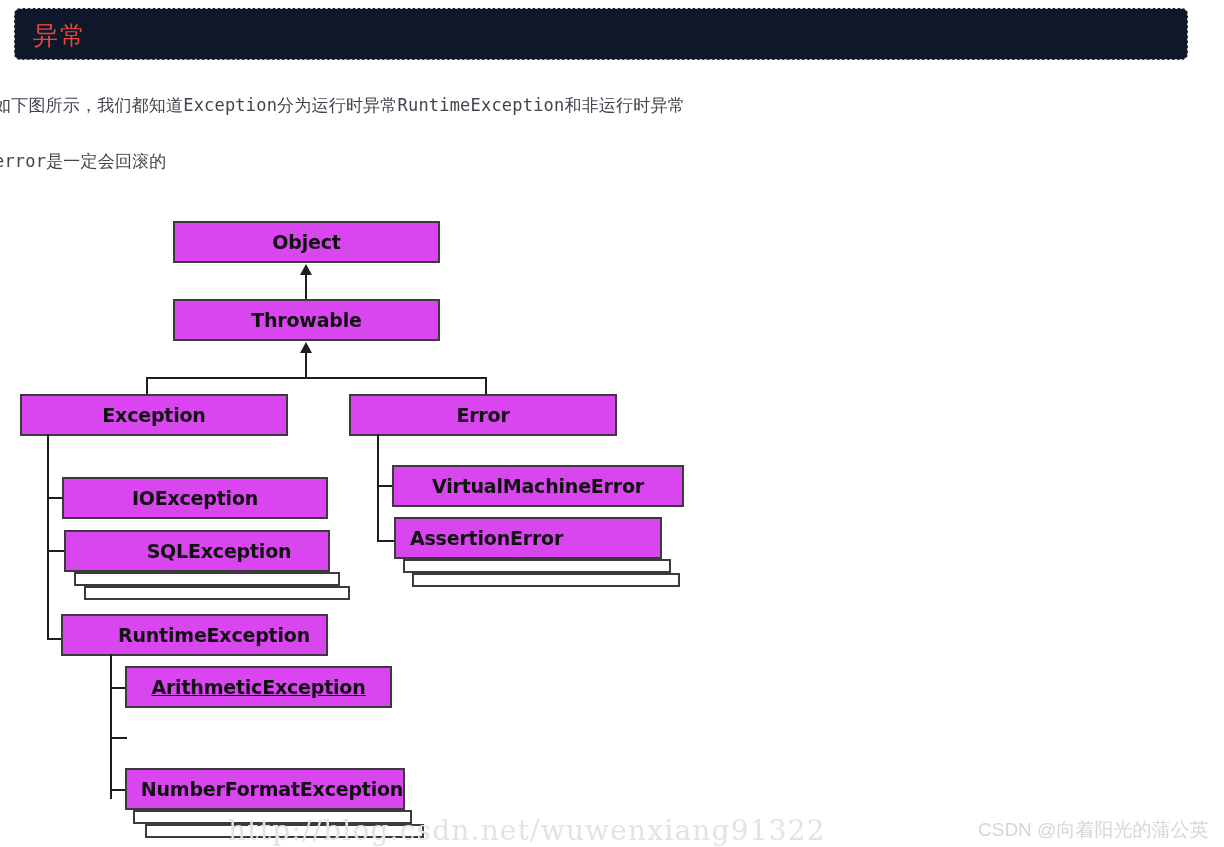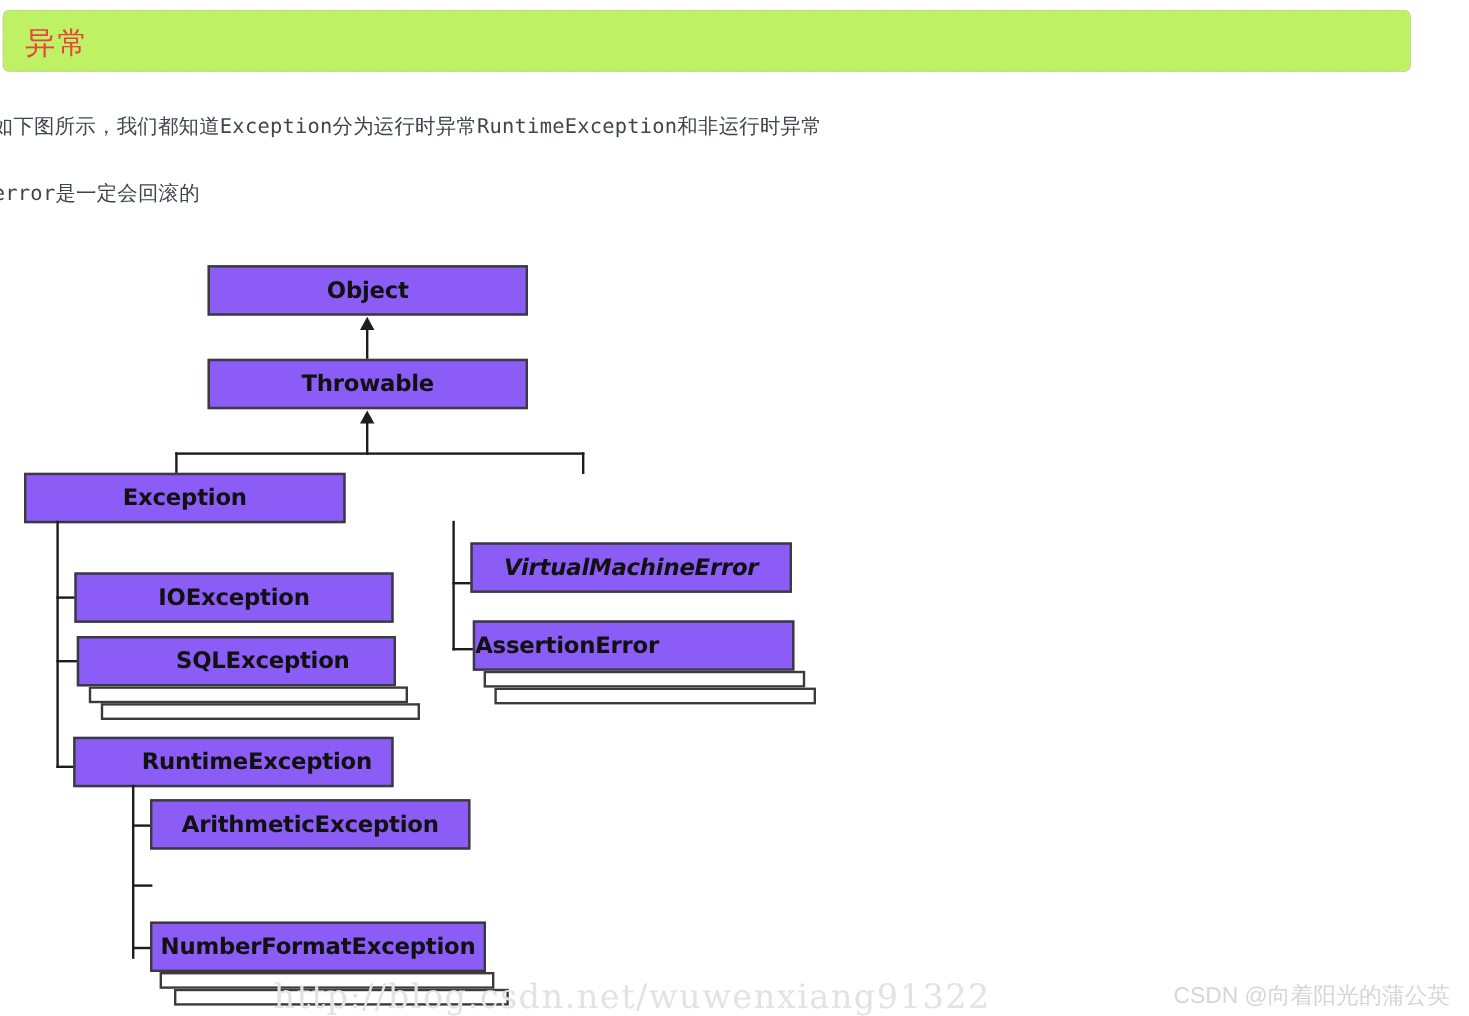--- a/index.html
+++ b/index.html
@@ -12,25 +12,25 @@
     height: 847px;
     position: relative;
     overflow: hidden;
     font-family: "Liberation Sans", sans-serif;
     -webkit-font-smoothing: antialiased;
   }
 
   
   #banner {
     position: absolute;
-    left: 2px;
+    left: 14px;
     top: 8px;
     width: 1174px;
     height: 52px;
-    background: #bef264;
+    background: #0f172a;
     border: 1px dashed #c9c9c9;
     border-radius: 6px;
     box-sizing: border-box;
   }
   #banner-title {
     position: absolute;
     left: 18px;
     top: 10px;
     font-family: "DejaVu Serif", serif;
     font-size: 25px;
@@ -55,35 +55,35 @@
   #diagram {
     position: absolute;
     left: 0;
     top: 0;
     width: 1224px;
     height: 847px;
   }
   .node {
     position: absolute;
     box-sizing: border-box;
-    background: #8b5cf6;
+    background: #d946ef;
     border: 2px solid #3b3b3b;
     display: flex;
     align-items: center;
     justify-content: center;
   }
   .node-label {
     font-family: "DejaVu Sans", sans-serif;
     font-weight: bold;
     font-size: 19px;
     color: #111111;
     letter-spacing: -0.2px;
     white-space: nowrap;
   }
-  .node.left-label { justify-content: flex-start; }
+  .node.left-label { justify-content: flex-start; padding-left: 14px; }
   .ghost {
     position: absolute;
     box-sizing: border-box;
     background: #ffffff;
     border: 2px solid #3b3b3b;
   }
   .line {
     position: absolute;
     background: #1d1d1d;
   }
@@ -145,20 +145,23 @@
   <div class="arrow-up" style="left:300px; top:342px;"></div>
 
   <div class="line hline" style="left:146px; top:377px; width:341px;"></div>
   <div class="line vline" style="left:146px; top:377px; height:18px;"></div>
   <div class="line vline" style="left:485px; top:377px; height:18px;"></div>
 
   <div class="node" style="left:20px; top:394px; width:268px; height:42px;">
     <span class="node-label">Exception</span>
   </div>
 
+  <div class="node" style="left:349px; top:394px; width:268px; height:42px;">
+    <span class="node-label">Error</span>
+  </div>
 
   <div class="line vline" style="left:47px; top:434px; height:206px;"></div>
   <div class="line hline" style="left:47px; top:497px; width:16px;"></div>
   <div class="line hline" style="left:47px; top:550px; width:18px;"></div>
   <div class="line hline" style="left:47px; top:638px; width:16px;"></div>
 
   <div class="node" style="left:62px; top:477px; width:266px; height:42px;">
     <span class="node-label">IOException</span>
   </div>
 
@@ -171,37 +174,37 @@
 
   <div class="node" style="left:61px; top:614px; width:267px; height:42px;padding-left:39px;">
     <span class="node-label">RuntimeException</span>
   </div>
 
   <div class="line vline" style="left:110px; top:654px; width:2px; height:145px;"></div>
   <div class="line hline" style="left:110px; top:687px; width:17px;"></div>
   <div class="line hline" style="left:110px; top:737px; width:17px;"></div>
   <div class="line hline" style="left:110px; top:789px; width:17px;"></div>
 
-  <div class="node" style="left:125px; top:666px; width:267px; height:42px;">
+  <div class="node" style="left:125px; top:666px; width:267px; height:42px;text-decoration:underline;">
     <span class="node-label">ArithmeticException</span>
   </div>
 
 
   <div class="node left-label" style="left:125px; top:768px; width:280px; height:42px; justify-content:center;">
     <span class="node-label">NumberFormatException</span>
   </div>
 
   <div class="ghost" style="left:133px; top:810px; width:279px; height:14px;"></div>
   <div class="ghost" style="left:145px; top:824px; width:279px; height:14px;"></div>
 
   <div class="line vline" style="left:377px; top:434px; height:108px;"></div>
   <div class="line hline" style="left:377px; top:485px; width:16px;"></div>
   <div class="line hline" style="left:377px; top:540px; width:18px;"></div>
 
-  <div class="node" style="left:392px; top:452px; width:268px; height:42px;font-style:italic;">
+  <div class="node" style="left:392px; top:465px; width:292px; height:42px;">
     <span class="node-label">VirtualMachineError</span>
   </div>
 
   <div class="node left-label" style="left:394px; top:517px; width:268px; height:42px;">
     <span class="node-label">AssertionError</span>
   </div>
 
   <div class="ghost" style="left:403px; top:559px; width:268px; height:14px;"></div>
   <div class="ghost" style="left:412px; top:573px; width:268px; height:14px;"></div>
 

